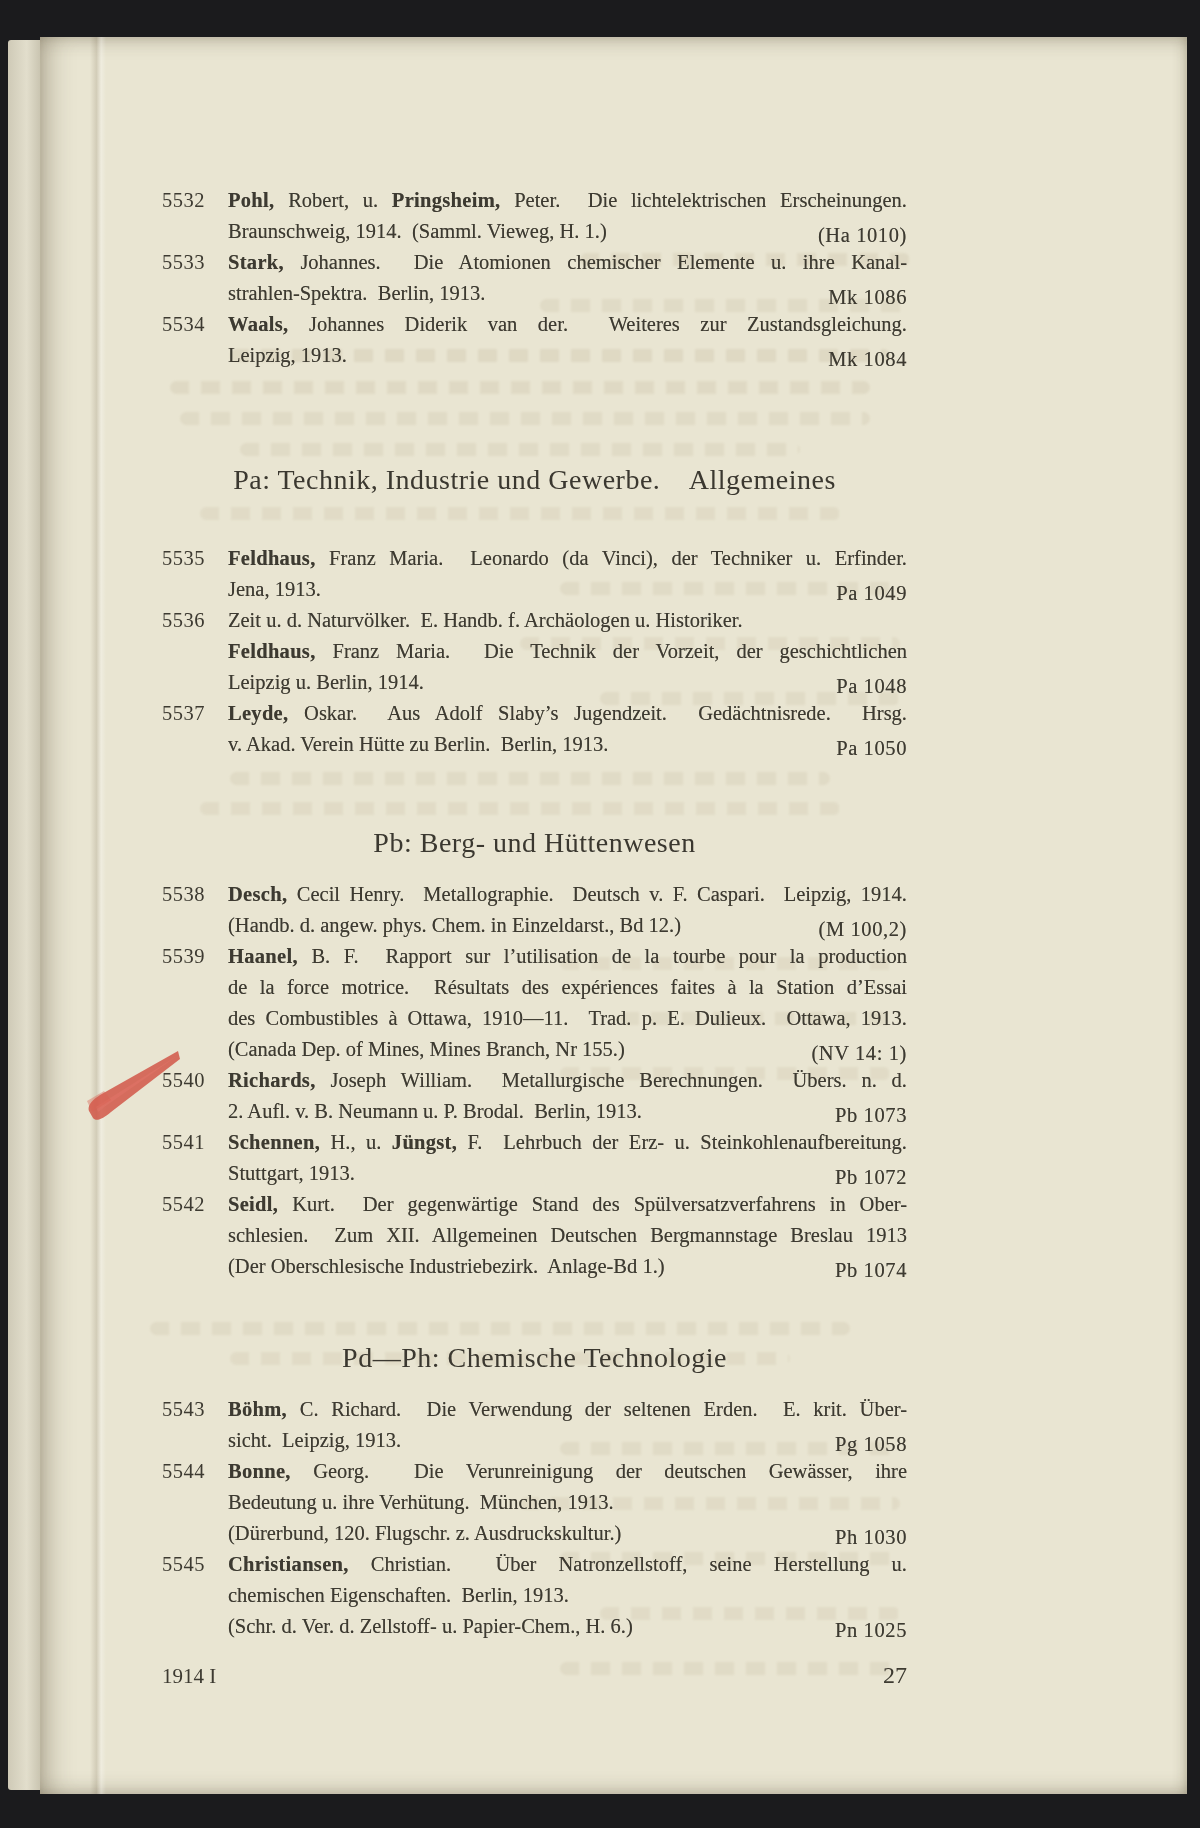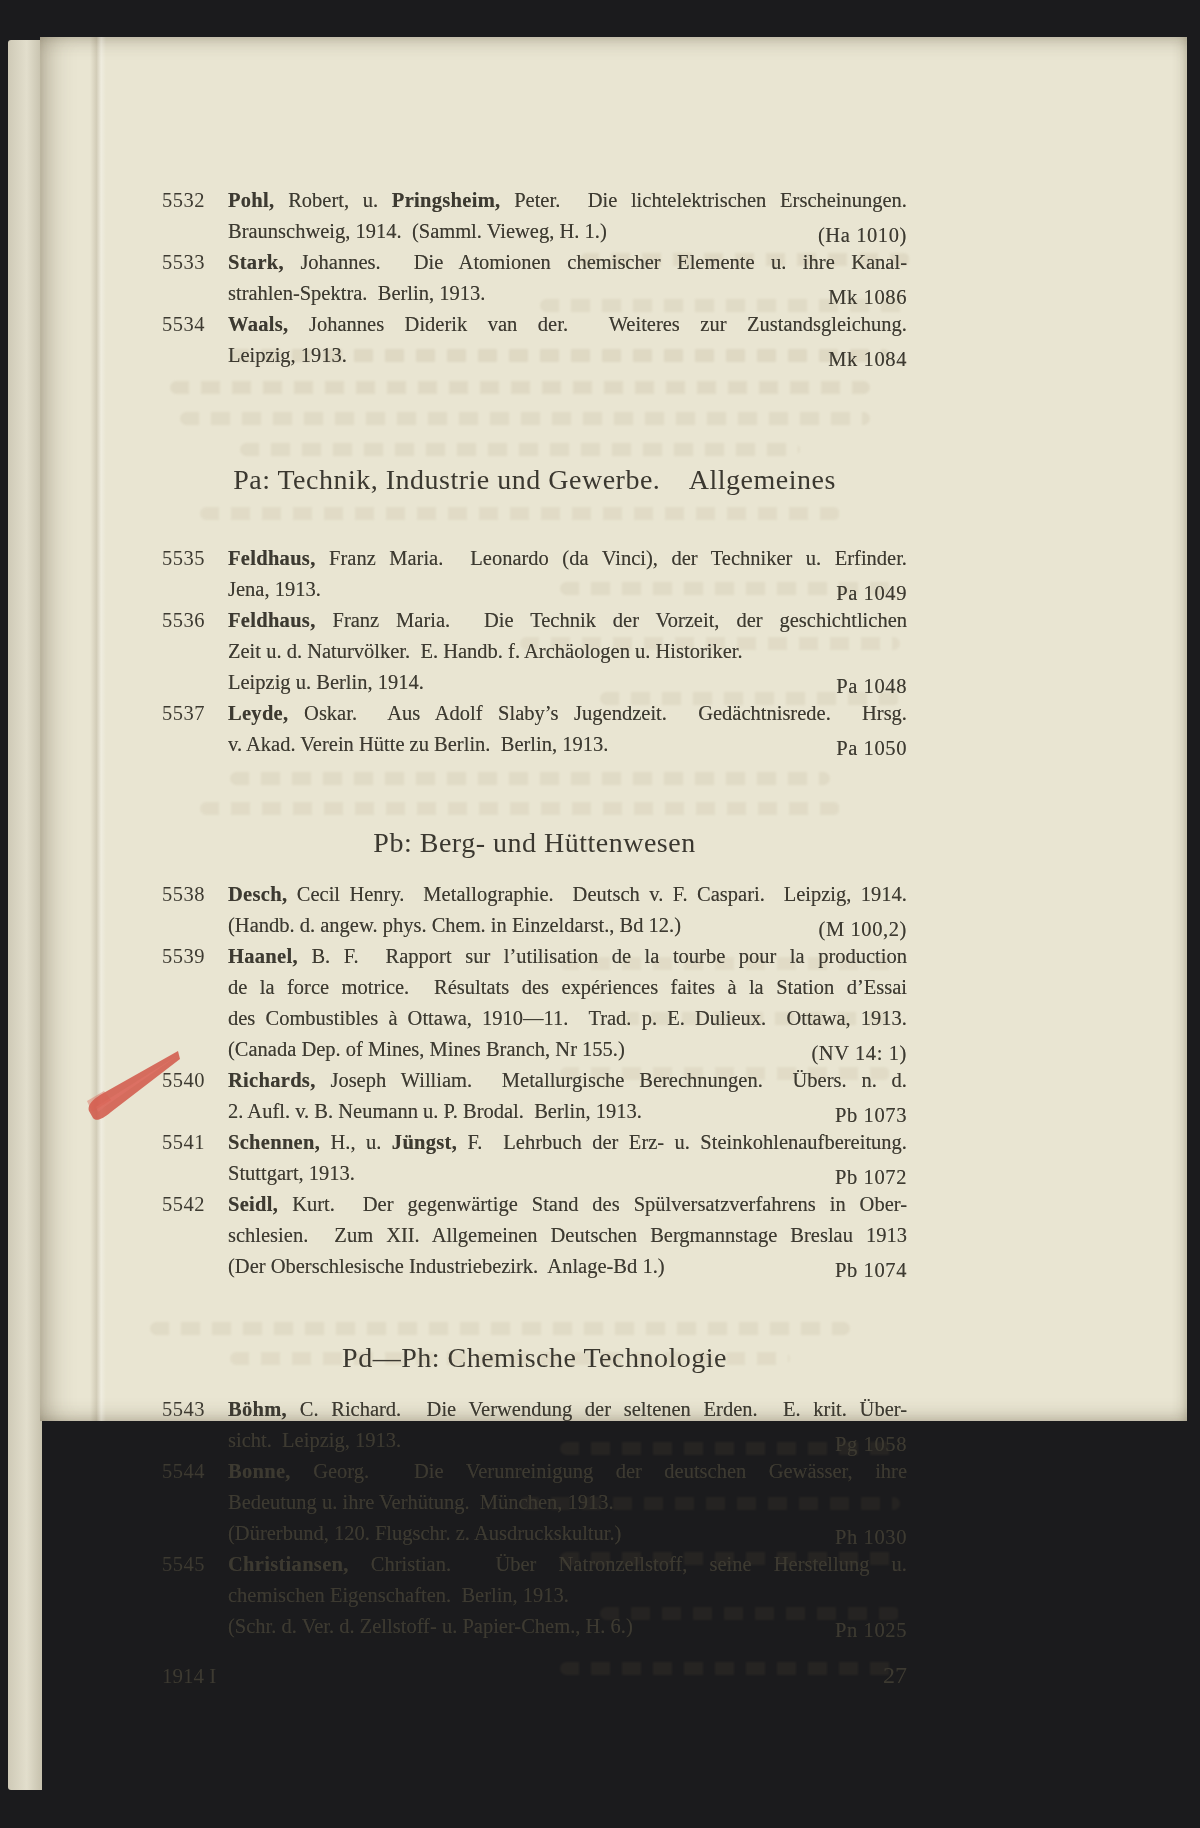--- a/index.html
+++ b/index.html
@@ -9,21 +9,21 @@
     position:relative;
     overflow:hidden;
     font-family:"Liberation Serif","DejaVu Serif",serif;
   }
   .page-under{
     position:absolute;left:8px;top:40px;width:34px;height:1750px;
     background:linear-gradient(90deg,#cfcab7,#e2decc 55%,#c6c1ad);
     border-radius:3px 0 0 3px;
   }
   .page{
-    position:absolute;left:40px;top:37px;width:1147px;height:1384px;
+    position:absolute;left:40px;top:37px;width:1147px;height:1757px;
     background:linear-gradient(105deg,#e7e3d0,#ebe7d5 30%,#e9e5d2 70%,#e3decা9 100%);
     background-color:#e9e5d2;
     box-shadow:
       inset 24px 0 28px -18px rgba(70,58,34,.38),
       inset -9px 0 14px -8px rgba(70,58,34,.30),
       inset 0 16px 20px -14px rgba(70,58,34,.28),
       inset 0 -16px 20px -14px rgba(70,58,34,.28);
   }
   .crease{
     position:absolute;left:50px;top:0;width:16px;height:100%;
@@ -122,22 +122,22 @@
         <div class="line"><span>Leipzig, 1913.</span><span class="mark">Mk 1084</span></div>
       </div>
       <div class="heading h-1">Pa: Technik, Industrie und Gewerbe.    Allgemeines</div>
       <div class="entry">
         <span class="num">5535</span>
         <div class="line justify"><span class="b">Feldhaus,</span><span> Franz Maria.  Leonardo (da Vinci), der Techniker u. Erfinder.</span></div>
         <div class="line"><span>Jena, 1913.</span><span class="mark">Pa 1049</span></div>
       </div>
       <div class="entry">
         <span class="num">5536</span>
+        <div class="line"><span>Zeit u. d. Naturvölker.  E. Handb. f. Archäologen u. Historiker.</span></div>
         <div class="line justify"><span class="b">Feldhaus,</span><span> Franz Maria.  Die Technik der Vorzeit, der geschichtlichen</span></div>
-        <div class="line"><span>Zeit u. d. Naturvölker.  E. Handb. f. Archäologen u. Historiker.</span></div>
         <div class="line"><span>Leipzig u. Berlin, 1914.</span><span class="mark">Pa 1048</span></div>
       </div>
       <div class="entry">
         <span class="num">5537</span>
         <div class="line justify"><span class="b">Leyde,</span><span> Oskar.  Aus Adolf Slaby’s Jugendzeit.  Gedächtnisrede.  Hrsg.</span></div>
         <div class="line"><span>v. Akad. Verein Hütte zu Berlin.  Berlin, 1913.</span><span class="mark">Pa 1050</span></div>
       </div>
       <div class="heading h-2">Pb: Berg- und Hüttenwesen</div>
       <div class="entry">
         <span class="num">5538</span>

